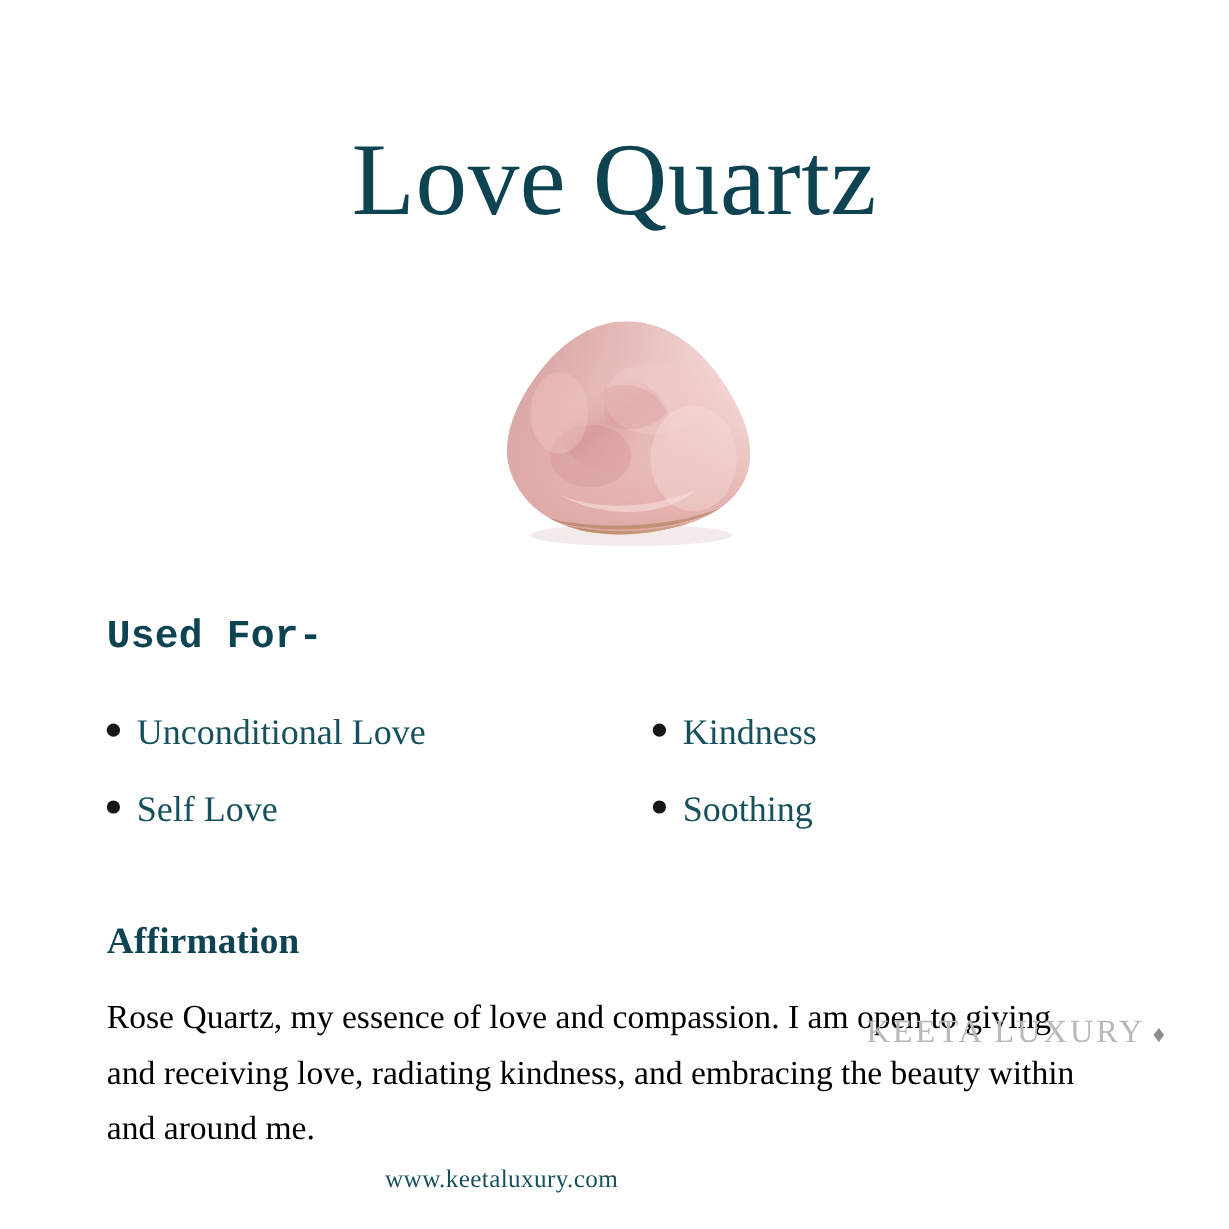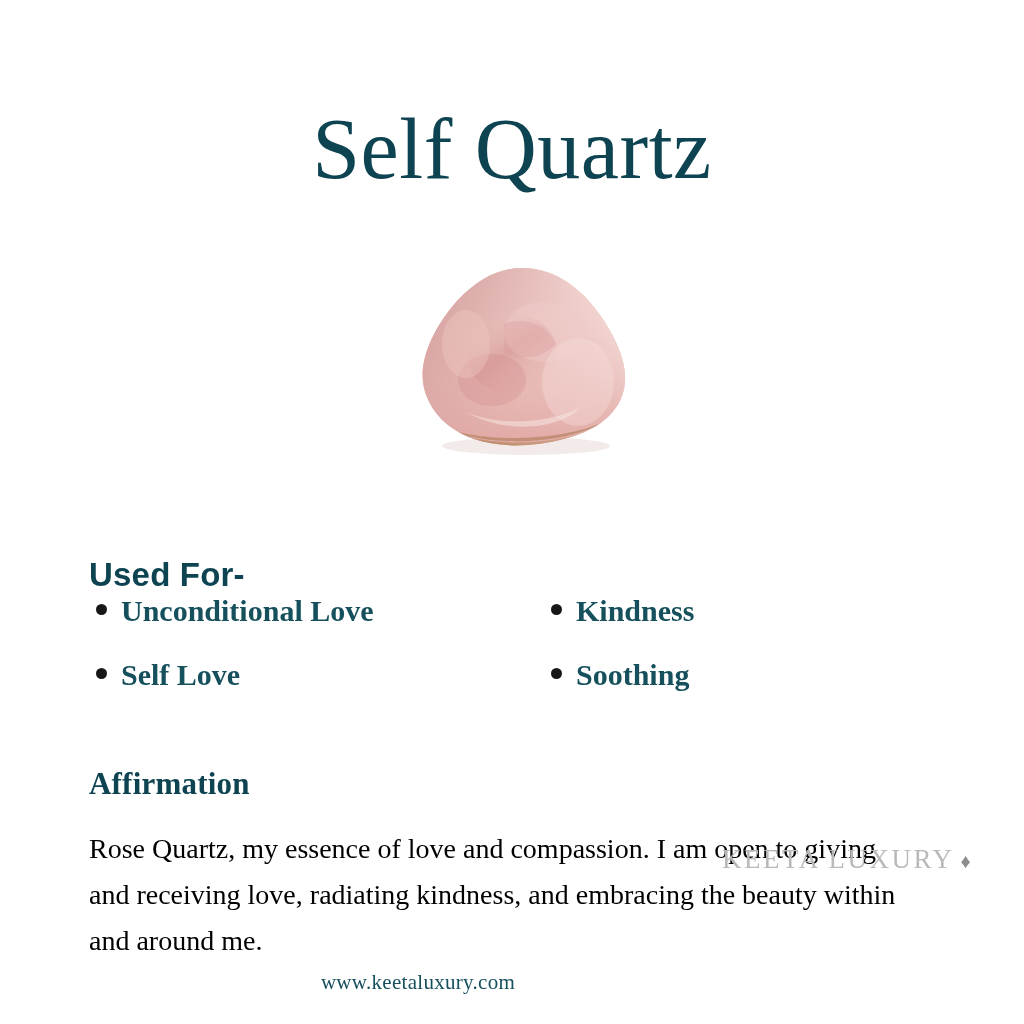--- a/index.html
+++ b/index.html
@@ -46,39 +46,37 @@
     width: 232px;
     height: 198px;
   }
   .stone-svg { display: block; width: 232px; height: 198px; }
 
   
   .heading-used-for {
     position: absolute;
     top: 512px;
     left: 89px;
-    font-family: Liberation Sans, sans-serif;
+    font-family: Liberation Mono, monospace;
     font-size: 33px;
     font-weight: 700;
     color: #0e4452;
     letter-spacing: 0.2px;
-    margin-top: 44px;
   }
 
   
   .bullets {
     position: absolute;
     top: 596px;
-    left: 96px;
+    left: 89px;
     width: 860px;
     display: grid;
     grid-template-columns: 455px 405px;
     grid-auto-rows: 64px;
     align-items: start;
-    font-weight: bold;
   }
   .bullet-item {
     display: flex;
     align-items: baseline;
     gap: 14px;
   }
   .bullet-dot {
     width: 11px;
     height: 11px;
     border-radius: 50%;
@@ -146,21 +144,21 @@
     font-size: 21px;
     color: #16505c;
     letter-spacing: 0.3px;
   }
 </style>
 </head>
 <body>
 
 <div class="card">
 
-  <div class="title">Self Quartz</div>
+  <div class="title">Love Quartz</div>
 
   <div class="stone-wrap">
     <svg class="stone-svg" viewBox="0 0 232 198" xmlns="http://www.w3.org/2000/svg">
       <defs>
         <radialGradient id="gBody" cx="46%" cy="32%" r="78%">
           <stop offset="0%" stop-color="#f2cfcb"></stop>
           <stop offset="38%" stop-color="#e7b2ad"></stop>
           <stop offset="72%" stop-color="#dfa39f"></stop>
           <stop offset="100%" stop-color="#d49492"></stop>
         </radialGradient>

